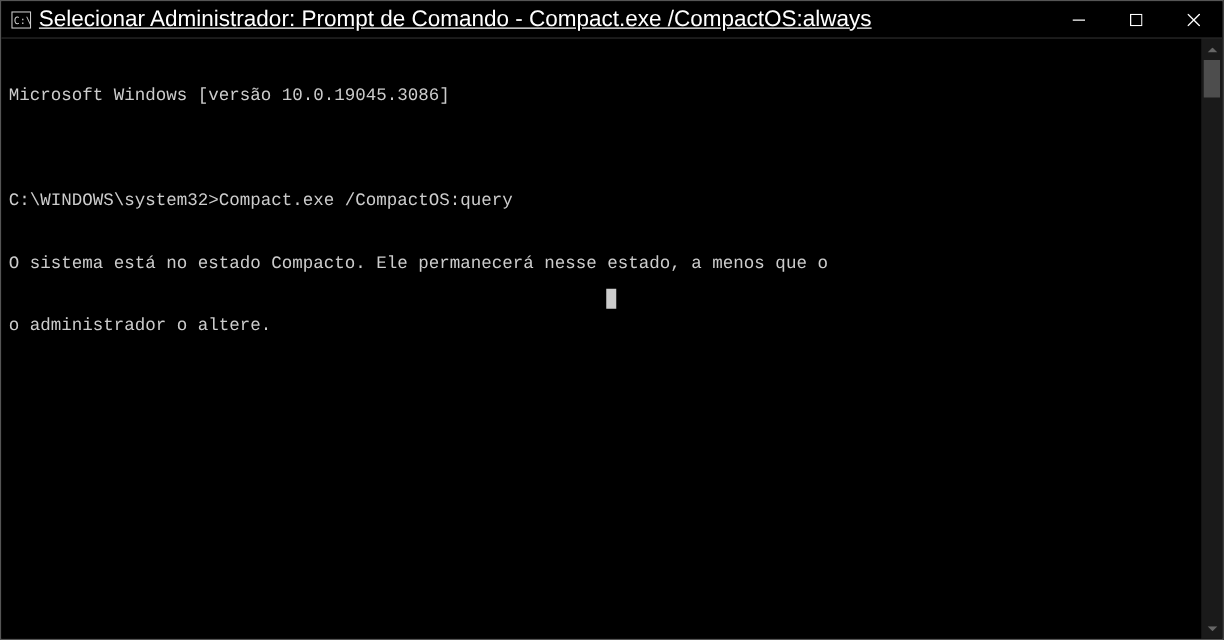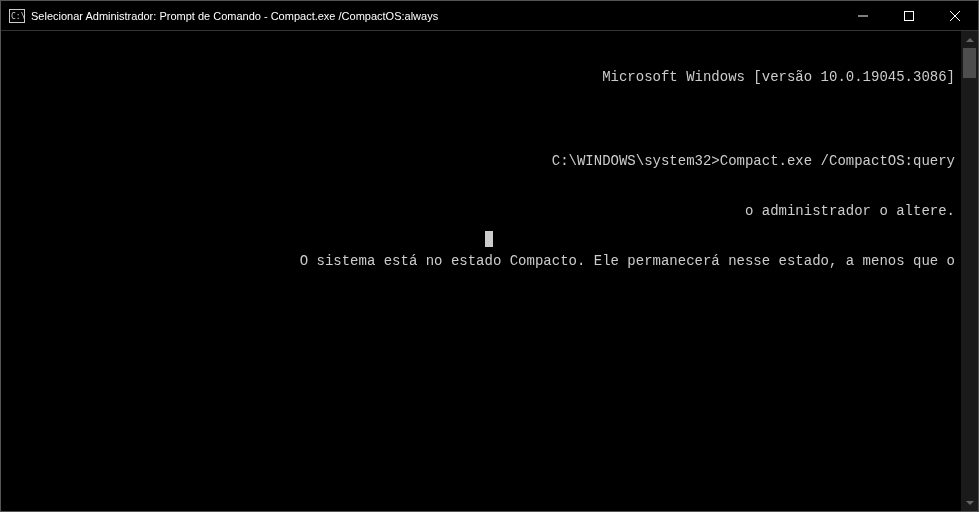--- a/index.html
+++ b/index.html
@@ -27,40 +27,40 @@
       margin-right: 6px;
       display: flex;
       align-items: center;
       justify-content: center;
     }
     .titlebar-icon svg { width: 16px; height: 14px; }
     .titlebar-title {
       flex: 1;
       color: #fff;
       font-family: 'Segoe UI', Tahoma, sans-serif;
-      font-size: 11px;
+      font-size: 18px;
       white-space: nowrap;
       overflow: hidden;
+      text-decoration: underline;
     }
     .titlebar-controls { display: flex; height: 100%; }
     .titlebar-btn {
       width: 46px;
       height: 100%;
       display: flex;
       align-items: center;
       justify-content: center;
       color: #fff;
       font-family: 'Segoe UI', sans-serif;
     }
     .titlebar-btn svg { width: 10px; height: 10px; }
     .content-wrap {
       display: flex;
       height: calc(100% - 30px);
       width: 100%;
-      text-align: right;
     }
     .terminal {
       flex: 1;
       padding: 4px 6px;
       background: #000;
       white-space: pre;
       line-height: 1.2;
       position: relative;
     }
     .line { white-space: pre-wrap; }
@@ -126,22 +126,22 @@
         </svg>
     </div>
   </div>
 </div>
 
 <div class="content-wrap">
   <div class="terminal">
     <div class="line">Microsoft Windows [versão 10.0.19045.3086]</div>
     <div class="line"></div>
     <div class="line">C:\WINDOWS\system32&gt;Compact.exe /CompactOS:query</div>
+    <div class="line">O sistema está no estado Compacto. Ele permanecerá nesse estado, a menos que o</div>
     <div class="line">o administrador o altere.</div>
-    <div class="line">O sistema está no estado Compacto. Ele permanecerá nesse estado, a menos que o</div>
     <div class="line"></div>
     <span class="cursor"></span>
   </div>
   <div class="scrollbar">
     <div class="scroll-arrow top">
       <svg width="8" height="4" viewBox="0 0 8 4">
           <polygon points="4,0 8,4 0,4" fill="#666"></polygon>
         </svg>
     </div>
     <div class="scroll-thumb"></div>

